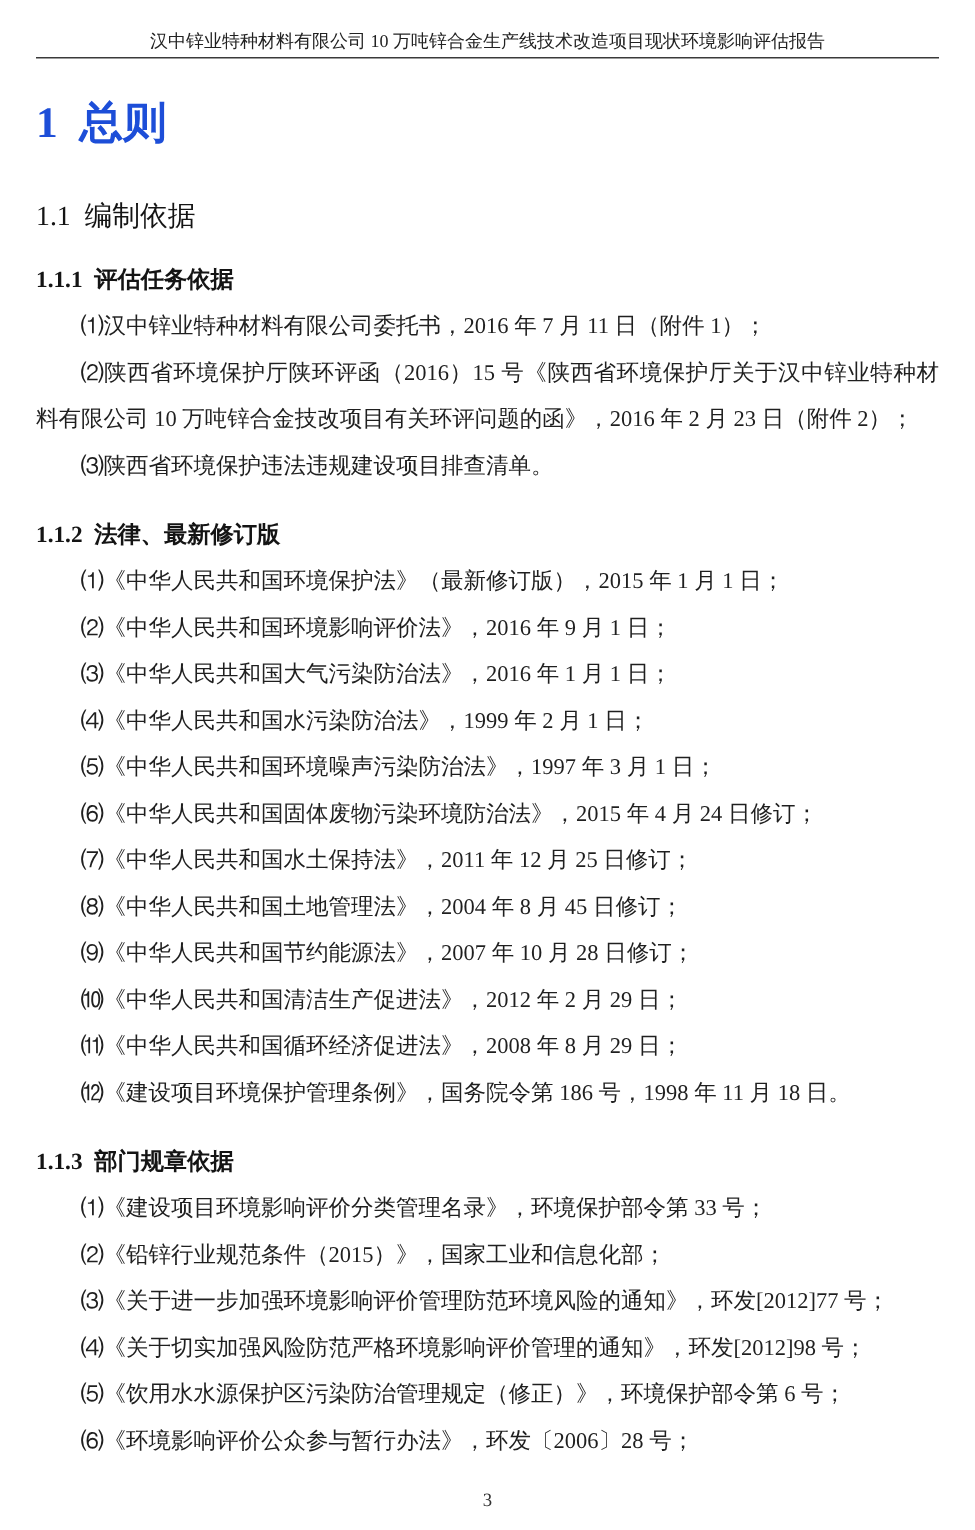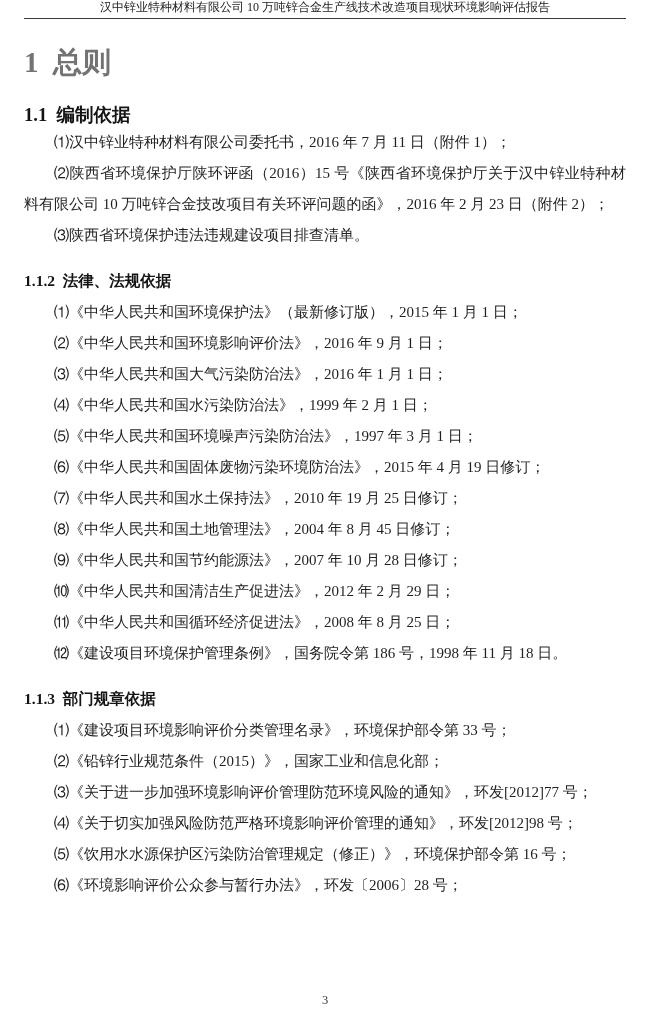--- a/index.html
+++ b/index.html
@@ -5,21 +5,21 @@
   html, body {
     margin: 0;
     padding: 0;
     background: #ffffff;
   }
   .page {
     position: relative;
     width: 650px;
     height: 1020px;
     box-sizing: border-box;
-    padding: 0 24px 0 24px;
+    padding: 20px 24px 0 24px;
     background: #ffffff;
     color: #1f1f1f;
     font-family: "Liberation Serif", "DejaVu Serif", serif;
     overflow: hidden;
     border-radius: 19px;
   }
   .running-head {
     text-align: center;
     font-size: 12px;
     line-height: 15px;
@@ -27,26 +27,26 @@
     border-bottom: 1.6px solid #3a3a3a;
     color: #222;
     white-space: nowrap;
   }
   h1.chapter-title {
     font-size: 29px;
     font-weight: bold;
     margin: 24px 0 0 0;
     line-height: 38px;
     white-space: pre-wrap;
-    color: #737373;
+    color: #1d4ed8;
   }
   h2.section-title {
     font-size: 18.5px;
-    font-weight: bold;
-    margin: 22px 0 0 0;
+    font-weight: normal;
+    margin: 32px 0 0 0;
     line-height: 24px;
     white-space: pre-wrap;
     color: #141414;
   }
   h3.subsection-title {
     font-size: 15.5px;
     font-weight: bold;
     margin: 20px 0 6px 0;
     line-height: 20px;
     white-space: pre-wrap;
@@ -79,48 +79,49 @@
     <div class="running-head">汉中锌业特种材料有限公司 10 万吨锌合金生产线技术改造项目现状环境影响评估报告</div>
   </header>
 
   <main>
 
     <h1 class="chapter-title">1  总则</h1>
 
     <h2 class="section-title">1.1  编制依据</h2>
 
     <section>
+      <h3 class="subsection-title">1.1.1  评估任务依据</h3>
       <p class="item">⑴汉中锌业特种材料有限公司委托书，2016 年 7 月 11 日（附件 1）；</p>
       <p class="item">⑵陕西省环境保护厅陕环评函（2016）15 号《陕西省环境保护厅关于汉中锌业特种材料有限公司 10 万吨锌合金技改项目有关环评问题的函》，2016 年 2 月 23 日（附件 2）；</p>
       <p class="item">⑶陕西省环境保护违法违规建设项目排查清单。</p>
     </section>
 
     <section>
-      <h3 class="subsection-title">1.1.2  法律、法规依据</h3>
+      <h3 class="subsection-title">1.1.2  法律、最新修订版</h3>
       <p class="item">⑴《中华人民共和国环境保护法》（最新修订版），2015 年 1 月 1 日；</p>
       <p class="item">⑵《中华人民共和国环境影响评价法》，2016 年 9 月 1 日；</p>
       <p class="item">⑶《中华人民共和国大气污染防治法》，2016 年 1 月 1 日；</p>
       <p class="item">⑷《中华人民共和国水污染防治法》，1999 年 2 月 1 日；</p>
       <p class="item">⑸《中华人民共和国环境噪声污染防治法》，1997 年 3 月 1 日；</p>
-      <p class="item">⑹《中华人民共和国固体废物污染环境防治法》，2015 年 4 月 19 日修订；</p>
-      <p class="item">⑺《中华人民共和国水土保持法》，2010 年 19 月 25 日修订；</p>
+      <p class="item">⑹《中华人民共和国固体废物污染环境防治法》，2015 年 4 月 24 日修订；</p>
+      <p class="item">⑺《中华人民共和国水土保持法》，2011 年 12 月 25 日修订；</p>
       <p class="item">⑻《中华人民共和国土地管理法》，2004 年 8 月 45 日修订；</p>
       <p class="item">⑼《中华人民共和国节约能源法》，2007 年 10 月 28 日修订；</p>
       <p class="item">⑽《中华人民共和国清洁生产促进法》，2012 年 2 月 29 日；</p>
-      <p class="item">⑾《中华人民共和国循环经济促进法》，2008 年 8 月 25 日；</p>
+      <p class="item">⑾《中华人民共和国循环经济促进法》，2008 年 8 月 29 日；</p>
       <p class="item">⑿《建设项目环境保护管理条例》，国务院令第 186 号，1998 年 11 月 18 日。</p>
     </section>
 
     <section>
       <h3 class="subsection-title">1.1.3  部门规章依据</h3>
       <p class="item">⑴《建设项目环境影响评价分类管理名录》，环境保护部令第 33 号；</p>
       <p class="item">⑵《铅锌行业规范条件（2015）》，国家工业和信息化部；</p>
       <p class="item">⑶《关于进一步加强环境影响评价管理防范环境风险的通知》，环发[2012]77 号；</p>
       <p class="item">⑷《关于切实加强风险防范严格环境影响评价管理的通知》，环发[2012]98 号；</p>
-      <p class="item">⑸《饮用水水源保护区污染防治管理规定（修正）》，环境保护部令第 16 号；</p>
+      <p class="item">⑸《饮用水水源保护区污染防治管理规定（修正）》，环境保护部令第 6 号；</p>
       <p class="item">⑹《环境影响评价公众参与暂行办法》，环发〔2006〕28 号；</p>
     </section>
 
   </main>
 
   <footer>
     <div class="page-number">3</div>
   </footer>
 
 </div>

